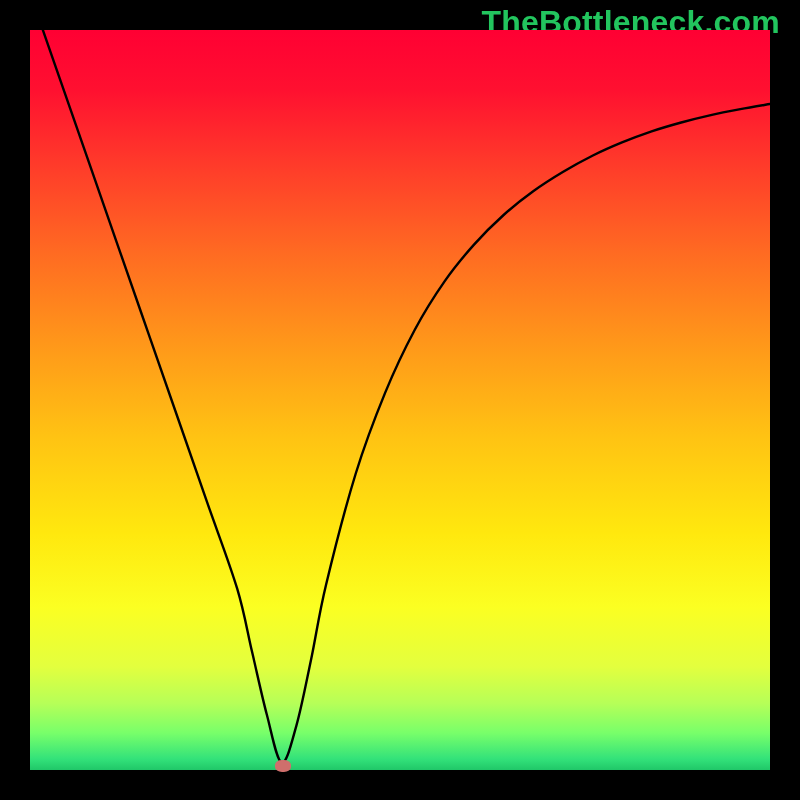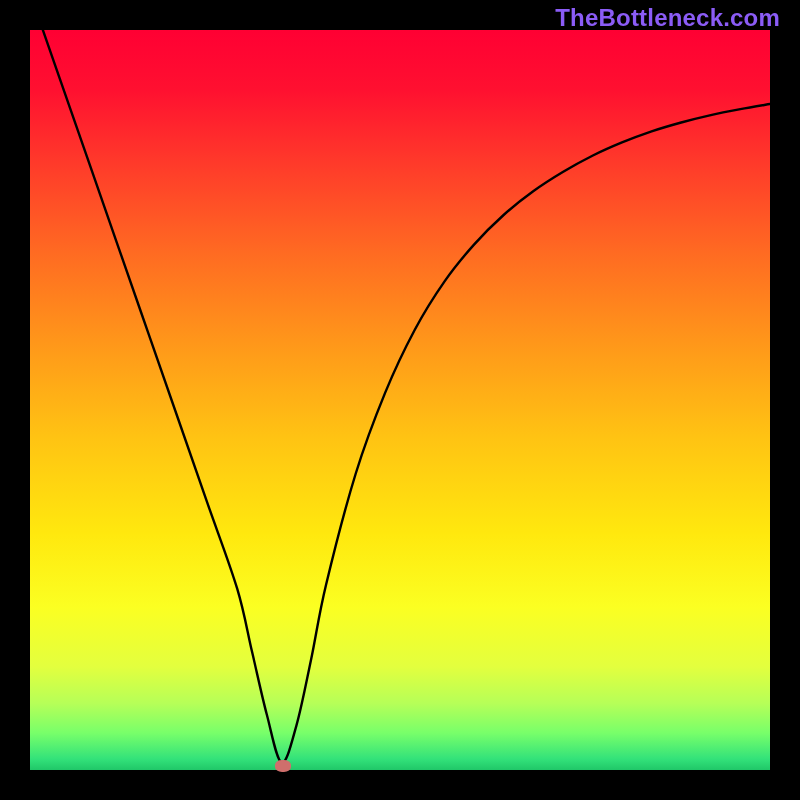--- a/index.html
+++ b/index.html
@@ -8,23 +8,23 @@
     position: relative;
     width: 800px;
     height: 800px;
     background: #000;
   }
   .watermark {
     position: absolute;
     top: 4px;
     right: 20px;
     font-family: Arial, Helvetica, sans-serif;
-    font-size: 24px;
+    font-size: 32px;
     font-weight: bold;
-    color: #8b5cf6;
+    color: #22c55e;
     letter-spacing: 0.2px;
   }
   .plot-area {
     position: absolute;
     left: 30px;
     top: 30px;
     width: 740px;
     height: 740px;
   }
   .gradient-bg {

